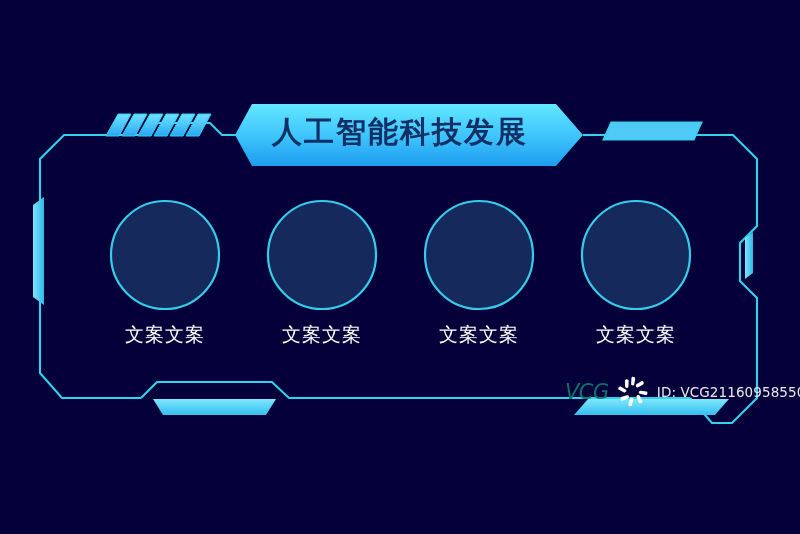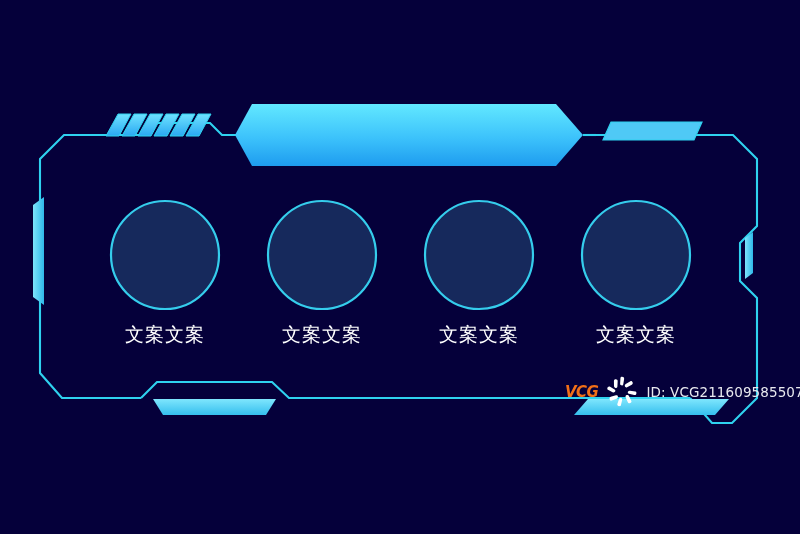--- a/index.html
+++ b/index.html
@@ -57,24 +57,24 @@
   #watermark {
     position:absolute;
     left:565px; top:368px;
     width:235px; height:48px;
     display:flex;
     align-items:center;
     gap:7px;
     pointer-events:none;
   }
   #wm-vcg {
-    font-size:15px;
-    font-weight:bold;
+    font-size:21px;
+    font-weight:normal;
     font-style:italic;
-    color:#f97316;
+    color:#0f766e;
     letter-spacing:-0.5px;
     opacity:.97;
   }
   #wm-mark { width:34px; height:34px; flex:0 0 34px; }
   #wm-id {
     font-size:13.5px;
     color:#e9e9ef;
     letter-spacing:.1px;
     white-space:nowrap;
   }
@@ -144,20 +144,21 @@
     <polygon points="588,399 729,399 715,415 574,415" fill="url(#gBottom)"></polygon>
 
     <g>
       <circle cx="165" cy="255" r="54" fill="#16295c" stroke="#35cdec" stroke-width="2.2"></circle>
       <circle cx="322" cy="255" r="54" fill="#16295c" stroke="#35cdec" stroke-width="2.2"></circle>
       <circle cx="479" cy="255" r="54" fill="#16295c" stroke="#35cdec" stroke-width="2.2"></circle>
       <circle cx="636" cy="255" r="54" fill="#16295c" stroke="#35cdec" stroke-width="2.2"></circle>
     </g>
   </svg>
 
+  <div id="title-text">人工智能科技发展</div>
 
   <div class="circle-hit" style="left:111px"></div>
   <div class="circle-hit" style="left:268px"></div>
   <div class="circle-hit" style="left:425px"></div>
   <div class="circle-hit" style="left:582px"></div>
 
   <div class="circle-label" style="left:95px">文案文案</div>
   <div class="circle-label" style="left:252px">文案文案</div>
   <div class="circle-label" style="left:409px">文案文案</div>
   <div class="circle-label" style="left:566px">文案文案</div>

